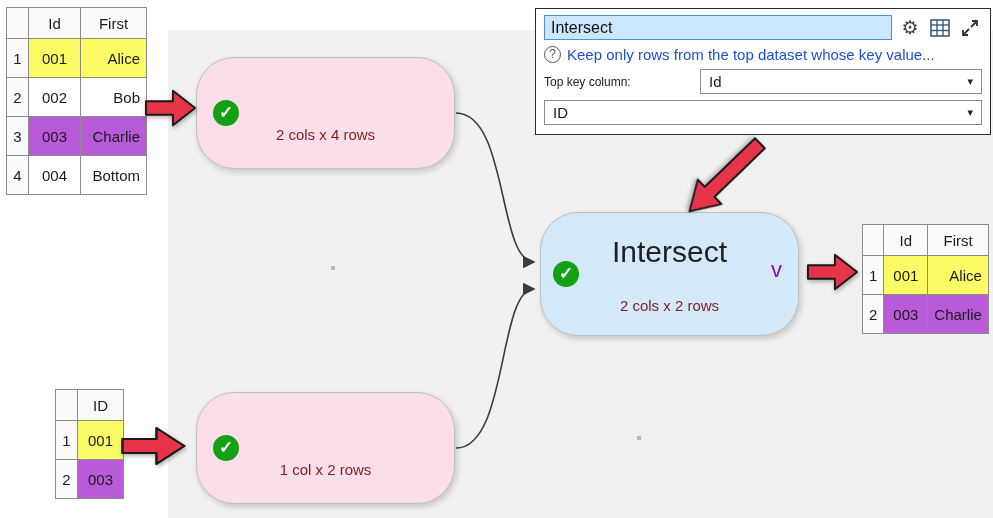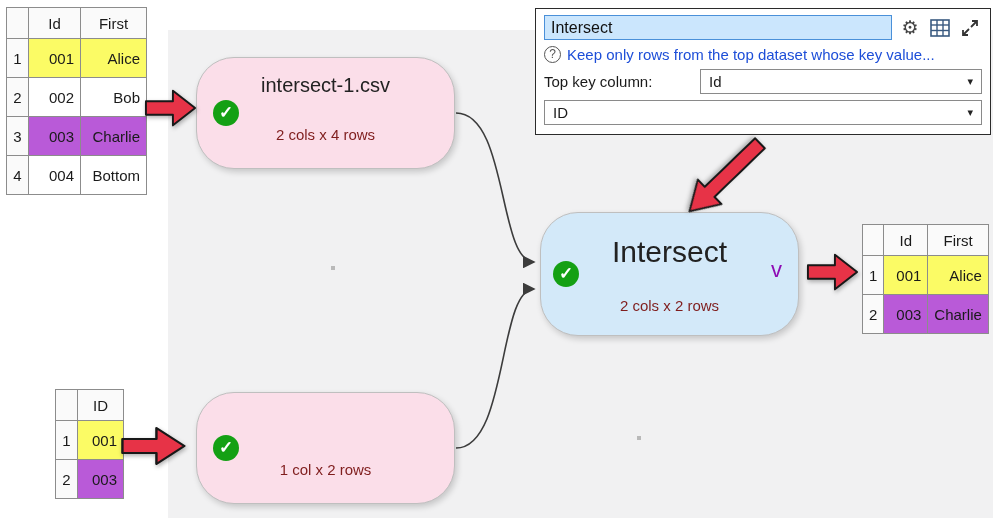--- a/index.html
+++ b/index.html
@@ -27,41 +27,41 @@
          color:#fff;font-size:17px;line-height:26px;text-align:center;font-weight:bold}
   .node.pink .check{left:16px;top:42px}
   .node.blue .check{left:12px;top:48px}
   .out-caret{position:absolute;right:16px;top:44px;font-size:22px;color:var(--caret-purple)}
 
   
   .dtable{position:absolute;border-collapse:collapse;background:#fff;font-size:15px;z-index:3}
   .dtable th,.dtable td{border:1px solid #8c8c8c;padding:0 6px;height:39px;font-weight:400;white-space:nowrap}
   .dtable th{height:31px;background:#fafafa;text-align:center}
   .rownum{background:#fafafa;text-align:center;width:20px}
-  .cell-id{text-align:right}
+  .cell-id{text-align:center}
   .cell-first{text-align:right}
   .w-corner{width:22px}.w-id{width:52px}.w-first{width:66px}
   .t2 .w-id{width:46px}
   .t3 .w-corner{width:16px}.t3 .w-id{width:44px}.t3 .w-first{width:60px}
   .hl-yellow{background:var(--row-yellow)}
   .hl-purple{background:var(--row-purple)}
 
   
   .panel{position:absolute;left:535px;top:8px;width:456px;height:127px;background:#fff;
          border:1px solid #2b2b2b;z-index:4;padding:6px 8px}
   .prow{display:flex;align-items:center;gap:6px}
   .prow+.prow{margin-top:6px}
   .title-input{flex:1;height:25px;background:var(--input-bg);border:1px solid var(--input-border);
                font-family:inherit;font-size:16px;padding:1px 6px;color:#111;outline:none}
   .icon-btn{width:24px;height:24px;display:flex;align-items:center;justify-content:center;cursor:pointer}
   .gear{font-size:19px;color:#444;line-height:1}
   .help-icon{width:17px;height:17px;border:1.5px solid #555;border-radius:50%;color:#555;
              font-size:12px;line-height:15px;text-align:center;flex:0 0 auto}
   .help-text{font-size:15px;color:#1d4ed8;white-space:nowrap;overflow:hidden}
-  .field-label{width:150px;font-size:15px;flex:0 0 auto}
+  .field-label{width:150px;font-size:12px;flex:0 0 auto}
   .dropdown{flex:1;height:25px;border:1px solid #8a8a8a;background:#fff;display:flex;
             align-items:center;justify-content:space-between;padding:0 8px;font-size:15px;cursor:pointer}
   .dd-arrow{font-size:11px;color:#222}
 
   
   .red-arrow{position:absolute;z-index:6;filter:drop-shadow(1px 2px 2px rgba(0,0,0,.3))}
   .red-arrow polygon{fill:var(--arrow-red);stroke:#181818;stroke-width:2;stroke-linejoin:round}
 </style>
 </head>
 <body>
@@ -77,21 +77,20 @@
       <marker id="arr" markerWidth="9" markerHeight="8" refX="7" refY="4" orient="auto">
         <path d="M0,0 L8,4 L0,8 z" style="fill:var(--connector)"></path>
       </marker>
     </defs>
     <path d="M456,113 C508,113 498,262 534,262" style="stroke:var(--connector)" stroke-width="1.6" fill="none" marker-end="url(#arr)"></path>
     <path d="M456,448 C508,448 498,289 534,289" style="stroke:var(--connector)" stroke-width="1.6" fill="none" marker-end="url(#arr)"></path>
   </svg>
 
   <div class="node pink" style="left:196px;top:57px;width:259px;height:112px">
     <span class="check">✓</span>
-    <div class="node-title">intersect-1.csv</div>
     <div class="node-sub">2 cols x 4 rows</div>
   </div>
 
   <div class="node pink" style="left:196px;top:392px;width:259px;height:112px">
     <span class="check">✓</span>
     <div class="node-sub">1 col x 2 rows</div>
   </div>
 
   <div class="node blue" style="left:540px;top:212px;width:259px;height:124px">
     <span class="check">✓</span>

